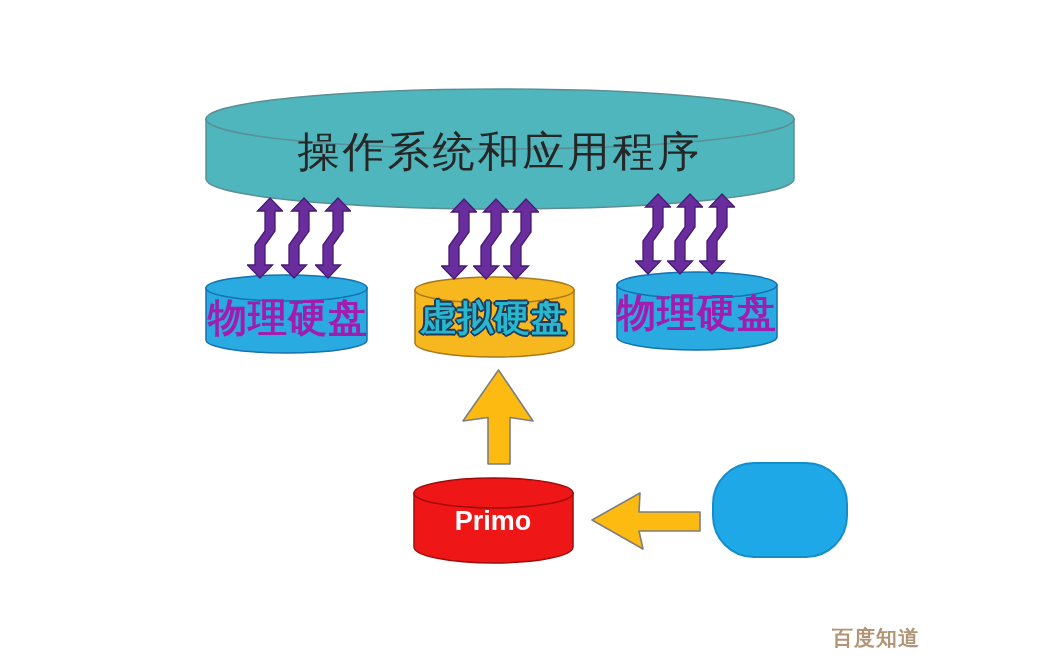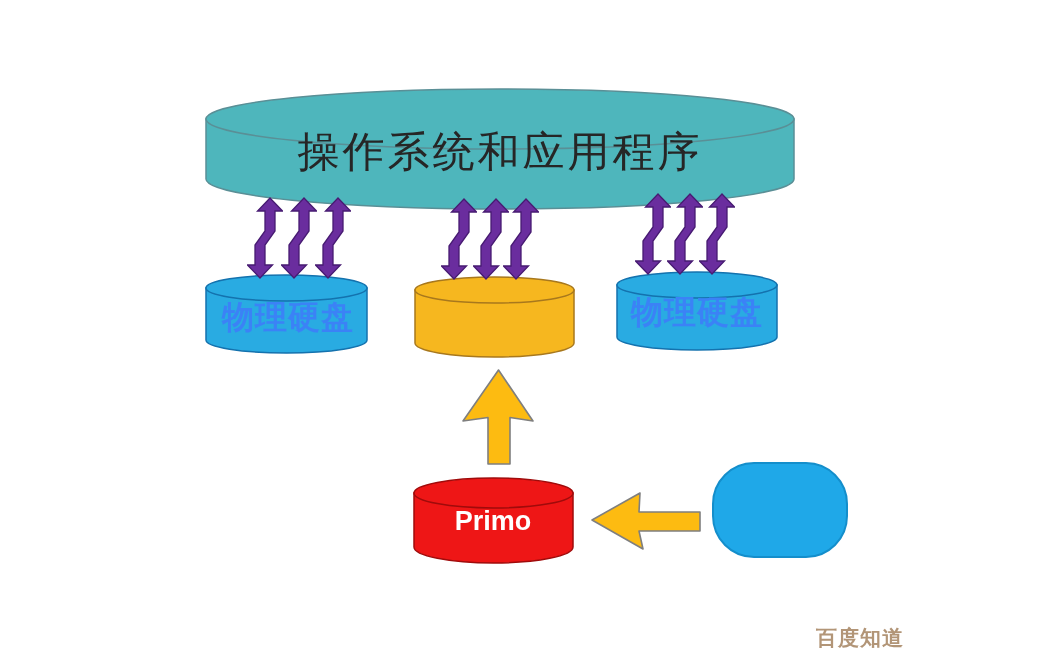--- a/index.html
+++ b/index.html
@@ -11,41 +11,41 @@
   .label{
     position:absolute;transform:translate(-50%,-50%);
     white-space:nowrap;text-align:center;line-height:1;
   }
   .title-label{
     font-family:"Liberation Serif","DejaVu Serif",serif;
     font-size:42px;letter-spacing:3px;color:#262626;font-weight:500;
   }
   .disk-label{
     font-family:"Liberation Serif","DejaVu Serif",serif;
-    font-size:32px;color:#3b82f6;font-weight:600;letter-spacing:1px;
+    font-size:39px;color:#a21caf;font-weight:600;letter-spacing:1px;
   }
   .virtual-label{
     font-family:"Liberation Serif","DejaVu Serif",serif;
     font-size:36px;font-weight:700;letter-spacing:1px;
     color:#27b8ce;
     text-shadow:-2px 0 0 #1e3a5f,2px 0 0 #1e3a5f,0 -2px 0 #1e3a5f,0 2px 0 #1e3a5f,
                 -1px -1px 0 #1e3a5f,1px -1px 0 #1e3a5f,-1px 1px 0 #1e3a5f,1px 1px 0 #1e3a5f;
   }
   .ramdisk-label{
     font-size:27px;font-weight:700;color:#ffffff;line-height:34px;
   }
   .memory-label{
     font-size:42px;font-weight:700;color:#14202e;letter-spacing:1px;
   }
   .memory-box{
     position:absolute;left:712px;top:462px;width:136px;height:96px;
     background:#1fa8e8;border:2px solid #148ecb;border-radius:42px;box-sizing:border-box;
   }
   .watermark{
-    position:absolute;right:20px;bottom:8px;
+    position:absolute;right:4px;bottom:8px;
     font-size:21px;font-weight:700;color:#b29577;letter-spacing:1px;margin-top:16px;
   }
 </style>
 </head>
 <body>
 
 <div id="stage">
 
   <svg width="0" height="0" style="position:absolute" aria-hidden="true">
     <defs>
@@ -117,20 +117,21 @@
     <path d="M1 16 L1 70 A79.5 16 0 0 0 160 70 L160 16 Z" stroke="#a00b0b" stroke-width="1.5" fill="#ee1616"></path>
     <ellipse cx="80.5" cy="16" rx="79.5" ry="15" stroke="#a00b0b" stroke-width="1.5" fill="#ee1616"></ellipse>
   </svg>
 
   <div class="memory-box"></div>
 
   <div class="label title-label" style="left:500px;top:152px">操作系统和应用程序</div>
 
   <div class="label disk-label" style="left:288px;top:317px">物理硬盘</div>
 
+  <div class="label virtual-label" style="left:494px;top:318px">虚拟硬盘</div>
 
   <div class="label disk-label" style="left:697px;top:312px">物理硬盘</div>
 
   <div class="label ramdisk-label" style="left:493px;top:521px">
     <div>Primo</div>
   </div>
 
 
   <div class="watermark">百度知道</div>
 

